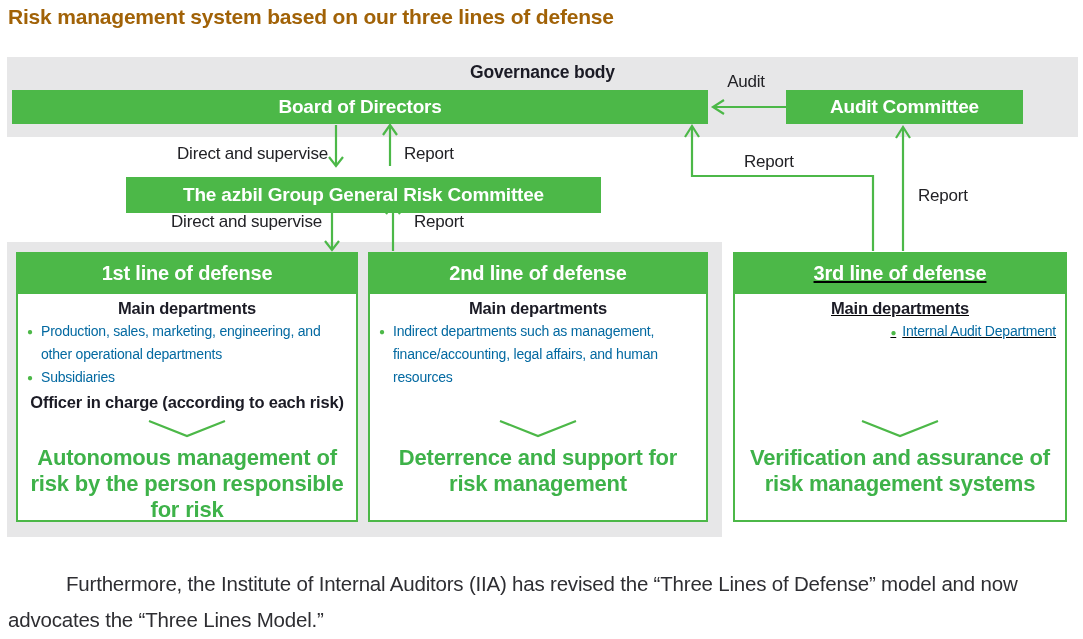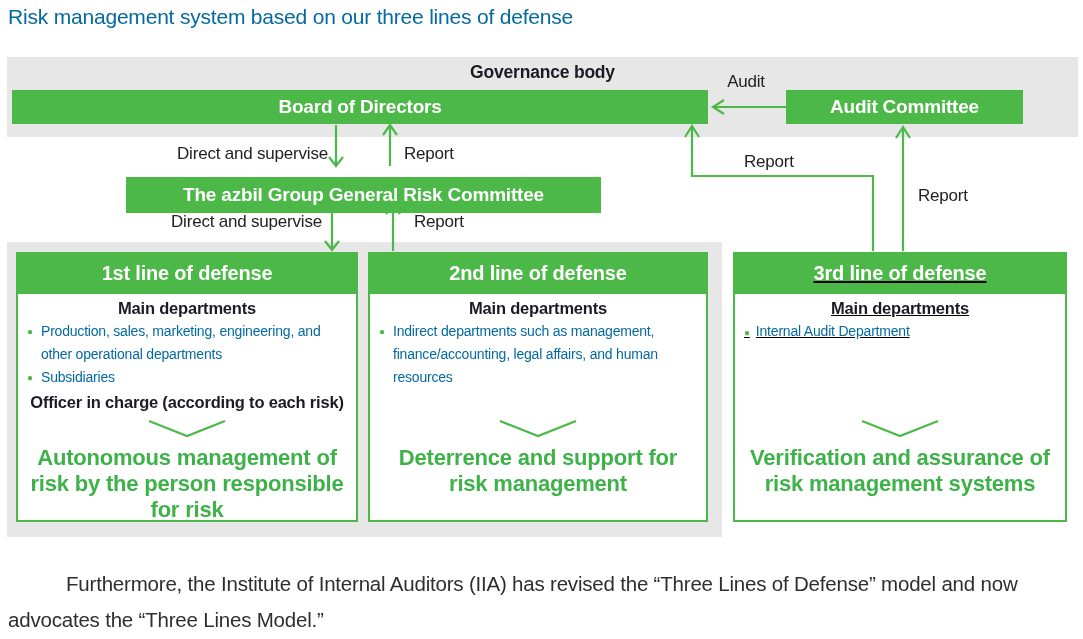--- a/index.html
+++ b/index.html
@@ -1,19 +1,19 @@
 <!DOCTYPE html>
 <html><head>
 <meta charset="utf-8">
 <style>
   * { margin:0; padding:0; box-sizing:border-box; }
   body { background:#ffffff; font-family:"Liberation Sans", sans-serif; }
   .stage { position:relative; width:1083px; height:639px; background:#ffffff; overflow:hidden; letter-spacing:-0.2px; }
 
-  .page-title { position:absolute; left:8px; top:5px; font-size:21px; color:#0369a1; }
+  .page-title { position:absolute; left:8px; top:5px; font-size:21px; color:#a16207;font-weight:bold; }
 
   .gray-panel { position:absolute; background:#e7e7e8; }
   .gov-panel { left:7px; top:57px; width:1071px; height:80px; }
   .lines-panel { left:7px; top:242px; width:715px; height:295px; }
 
   .gov-label { position:absolute; left:7px; top:62px; width:1071px; text-align:center;
                font-weight:bold; font-size:17.5px; color:#1b1b25; }
 
   .green-bar { position:absolute; background:#4cb848; color:#ffffff; font-weight:bold;
                font-size:19px; text-align:center; }
@@ -35,21 +35,21 @@
   .box2 { left:368px; width:340px; }
   .box3 { left:733px; width:334px;text-decoration:underline; }
   .box-header { height:42px; line-height:42px; background:#4cb848; color:#ffffff;
                 font-weight:bold; font-size:20px; text-align:center; }
   .box-body { position:relative; height:228px; background:#ffffff;
               border:2px solid #4cb848; border-top:none; padding:5px 9px 0 9px; }
   .md-label { text-align:center; font-weight:bold; font-size:16.5px; color:#1b1b25; margin-bottom:2px; }
   .box-body ul { list-style:none; }
   .box-body li { position:relative; padding-left:14px; font-size:14px; line-height:23px; color:#0369a1; }
   .box-body li::before { content:"\25CF"; position:absolute; left:0; top:0; color:#4cb848; font-size:10px; }
-  .center-list { text-align:left; }
+  .center-list { text-align:right; }
   .center-list li { padding-left:0; }
   .center-list li::before { content:"\25CF"; position:static; margin-right:6px; }
   .officer { text-align:center; font-weight:bold; font-size:16.5px; color:#1b1b25; margin-top:4px; }
   .chev { position:absolute; left:50%; top:125px; transform:translateX(-50%); }
   .outcome { position:absolute; left:0; top:151px; width:100%; padding:0 8px;
              text-align:center; font-weight:bold; font-size:22px; line-height:26px; color:#3eb249; }
 
   .arrows-svg { position:absolute; left:0; top:0; width:1083px; height:639px; pointer-events:none; }
   .arrows-svg * { fill:none; stroke:#4cb848; stroke-width:2.2; }
 

